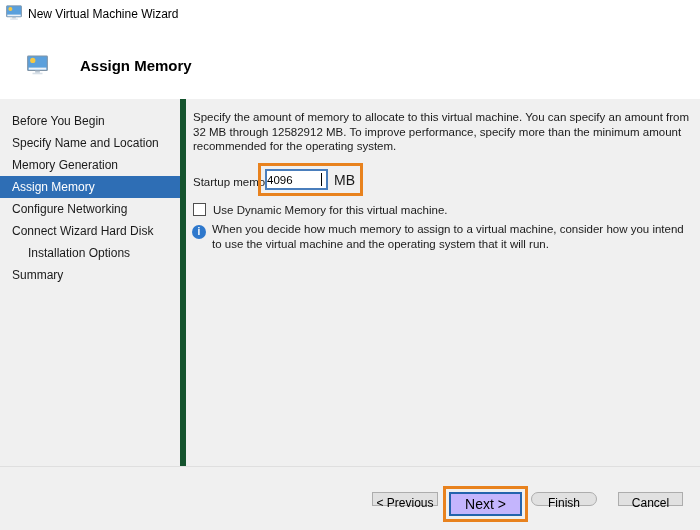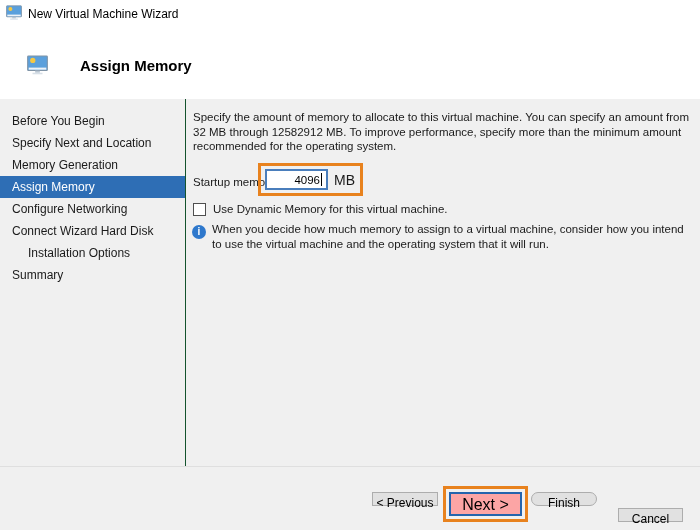--- a/index.html
+++ b/index.html
@@ -19,21 +19,21 @@
 
   
   .wizhead { position:absolute; left:0; top:28px; width:700px; height:71px; background:#ffffff; }
   .wizhead .head-icon { position:absolute; left:27px; top:27px; width:21px; height:21px; }
   .wizhead .head-title { position:absolute; left:80px; top:29px; font-size:15px; font-weight:bold; color:#000000; }
 
   
   .content { position:absolute; left:0; top:99px; width:700px; height:367px; background:#f0f0f0; }
   .sidebar {
     position:absolute; left:0; top:0; width:186px; height:367px;
-    border-right:1px solid #14532d; padding-top:11px;
+    border-right:6px solid #14532d; padding-top:11px;
   }
   .sideitem {
     height:22px; line-height:22px; padding-left:12px;
     font-size:12px; color:#1a1a1a; white-space:nowrap; cursor:default;
   }
   .sideitem.selected { background:#2e6eb5; color:#ffffff; }
   .sideitem.indented { padding-left:28px; }
 
   .main { position:absolute; left:186px; top:0; width:514px; height:367px; }
   .intro {
@@ -42,27 +42,27 @@
   }
 
   .mem-label { position:absolute; left:7px; top:77px; font-size:11.5px; color:#1a1a1a; }
   .mem-annot {
     position:absolute; left:72px; top:64px;
     border:3px solid #e8821e; padding:3px 5px 3px 4px;
     display:inline-flex; align-items:center; gap:6px; background:transparent;
   }
   .fake-input {
     width:63px; height:21px; background:#ffffff; border:2px solid #4a7ebc;
-    display:flex; align-items:center; justify-content:flex-end; padding-right:4px;
+    display:flex; align-items:center; justify-content:space-between; padding-right:4px;
     font-size:11.5px; color:#000000;
   }
   .caret { width:1px; height:13px; background:#000000; margin-left:1px; }
   .mem-unit { font-size:14px; color:#1a1a1a; }
 
-  .check-row { position:absolute; left:7px; top:104px; display:flex; gap:7px; }
+  .check-row { position:absolute; left:7px; top:104px; display:flex; align-items:center; gap:7px; }
   .checkbox { width:13px; height:13px; background:#ffffff; border:1px solid #4f4f4f; display:inline-block; }
   .check-label { font-size:11.5px; color:#1a1a1a; }
 
   .info-row { position:absolute; left:5px; top:123px; width:500px; }
   .info-icon {
     position:absolute; left:1px; top:3px; width:14px; height:14px; border-radius:50%;
     background:#2e78cc; color:#ffffff; font-size:10px; font-weight:bold;
     text-align:center; line-height:14px;
   }
   .info-text {
@@ -71,28 +71,28 @@
 
   
   .footer { position:absolute; left:0; top:466px; width:700px; height:64px; background:#f0f0f0; border-top:1px solid #dfdfdf; }
   .btn {
     position:absolute; top:25px; height:14px; background:#e1e1e1; border:1px solid #adadad;
     font-size:12px; color:#000000; text-align:center; line-height:21px; cursor:default;
     font-family:"Liberation Sans","DejaVu Sans",sans-serif;
   }
   .btn-prev { left:372px; width:66px; }
   .btn-finish { left:531px; width:66px;border-radius:10px; }
-  .btn-cancel { left:618px; width:65px;margin-top:16px; }
+  .btn-cancel { left:618px; width:65px; }
   .next-annot {
     position:absolute; left:443px; top:19px; width:85px; height:36px;
     border:3px solid #e8821e; display:flex; align-items:center; justify-content:center;
   }
   .btn-next {
     position:relative; top:0; left:0; width:73px; height:24px;
-    background:#fca5a5; border:2px solid #2464ad; font-size:16px; line-height:19px;
+    background:#c4b5fd; border:2px solid #2464ad; font-size:14px; line-height:19px;
     text-align:center; cursor:default;
   }
 </style>
 </head>
 <body>
 
 <div class="titlebar">
   <svg class="win-icon" viewBox="0 0 16 16">
     <rect x="0.5" y="0.8" width="15" height="11" rx="0.6" fill="#5ba0dc" stroke="#7f93a6" stroke-width="0.8"></rect>
     <circle cx="4.4" cy="4.1" r="2" fill="#f6c844"></circle>
@@ -111,21 +111,21 @@
     <rect x="6.2" y="11.9" width="3.6" height="1.6" fill="#b9c6d2"></rect>
     <rect x="4.2" y="13.5" width="7.6" height="1.2" fill="#d7dfe7"></rect>
   </svg>
   <span class="head-title">Assign Memory</span>
 </div>
 
 <div class="content">
 
   <div class="sidebar">
     <div class="sideitem">Before You Begin</div>
-    <div class="sideitem">Specify Next and Location</div>
+    <div class="sideitem">Specify Name and Location</div>
     <div class="sideitem">Memory Generation</div>
     <div class="sideitem selected">Assign Memory</div>
     <div class="sideitem">Configure Networking</div>
     <div class="sideitem">Connect Wizard Hard Disk</div>
     <div class="sideitem indented">Installation Options</div>
     <div class="sideitem">Summary</div>
   </div>
 
   <div class="main">
     <div class="intro">Specify the amount of memory to allocate to this virtual machine. You can specify an amount from 32 MB through 12582912 MB. To improve performance, specify more than the minimum amount recommended for the operating system.</div>

